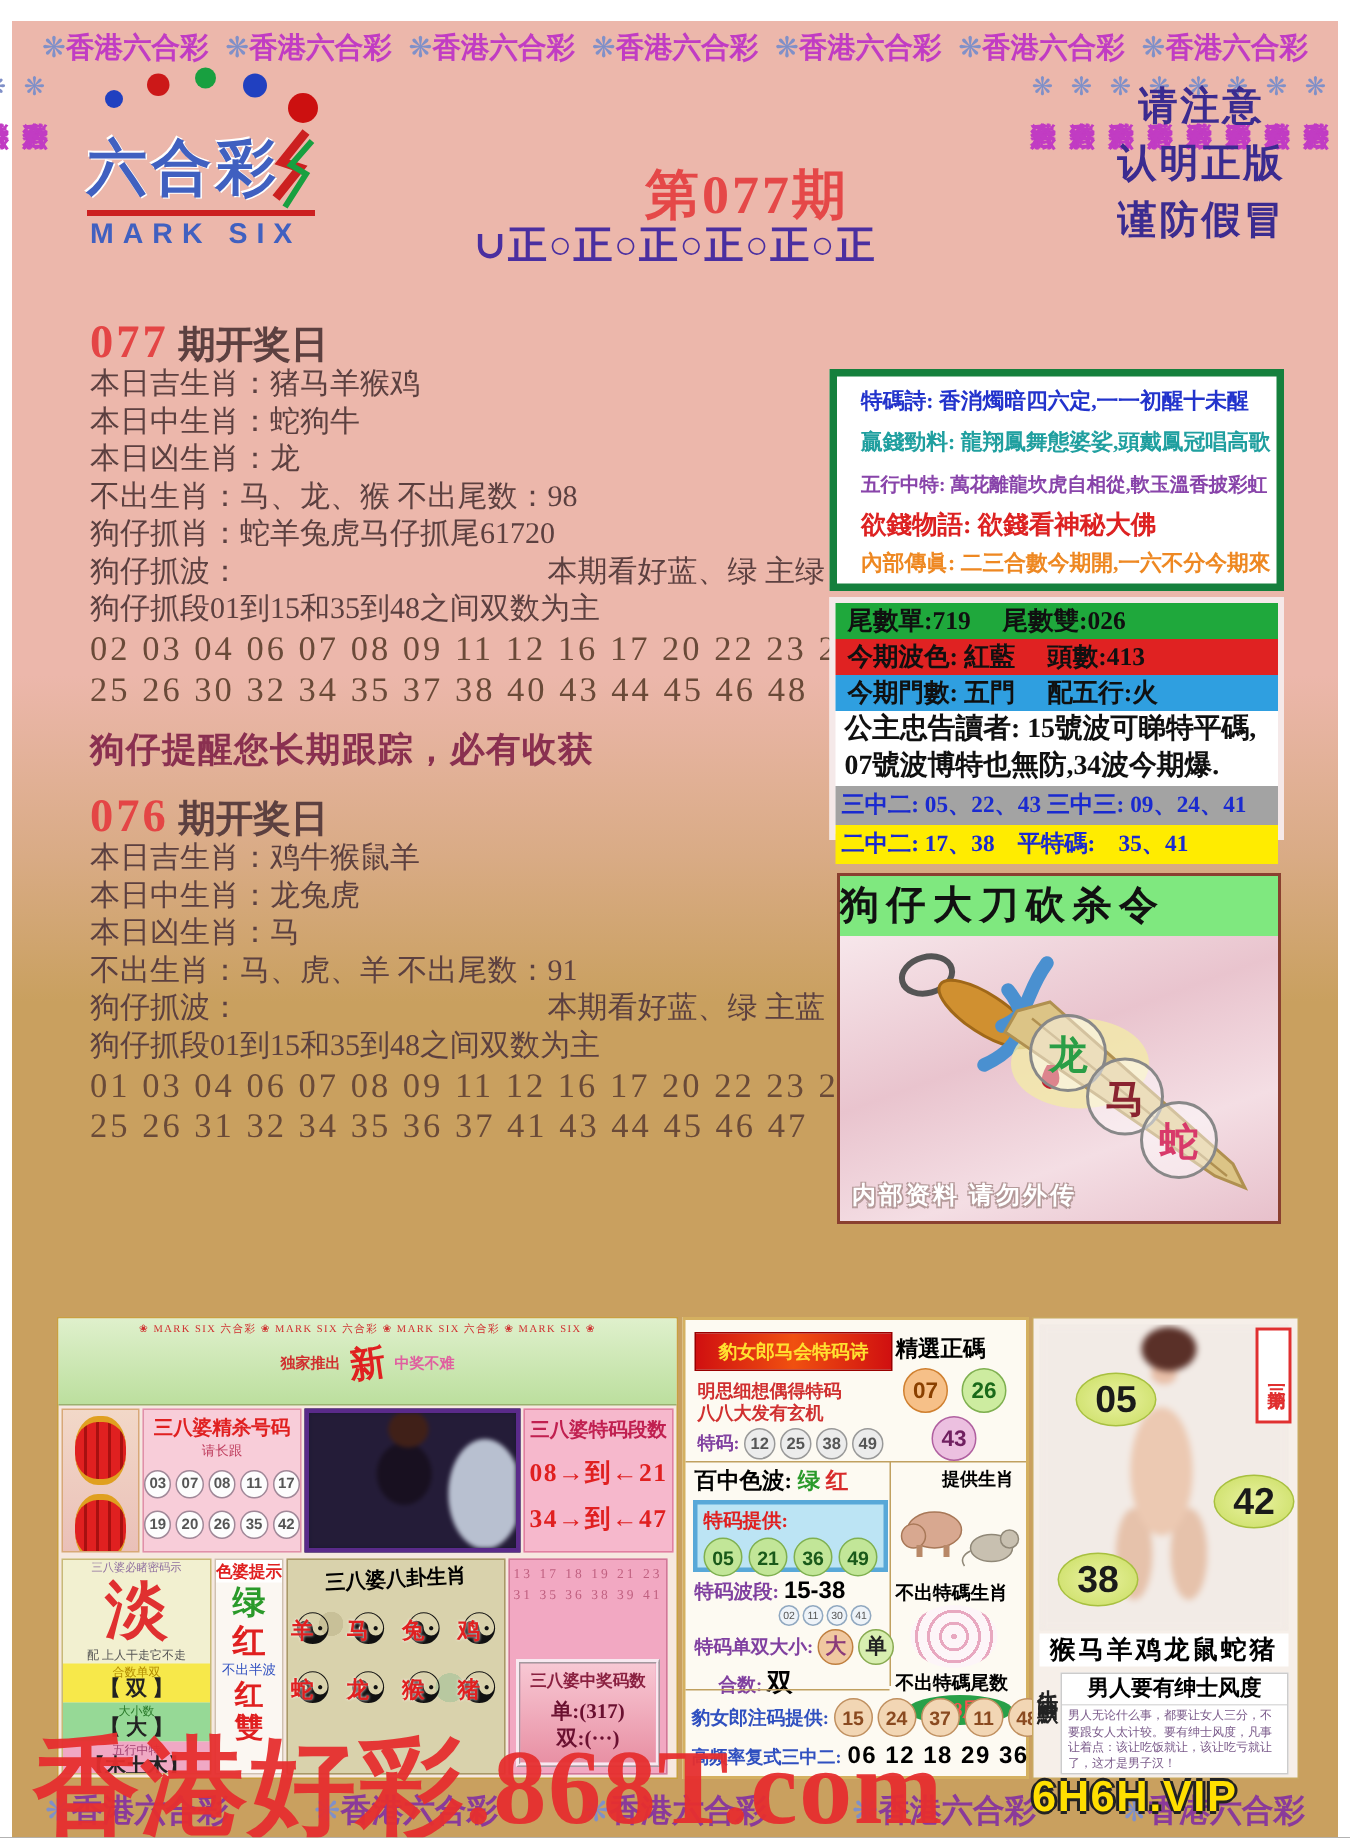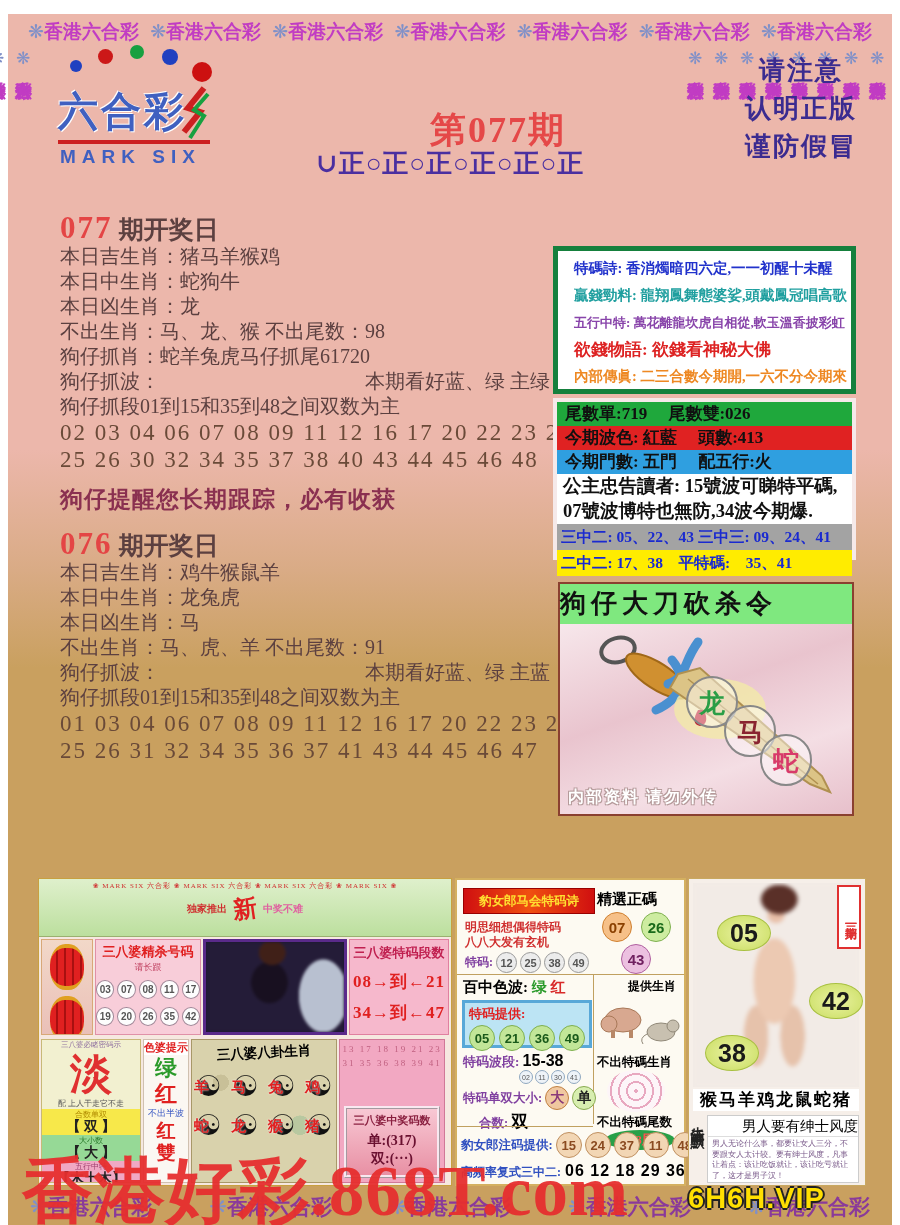--- a/index.html
+++ b/index.html
@@ -118,21 +118,21 @@
       radial-gradient(ellipse 34px 70px at 49% 48%, #ecc9b2 60%, transparent 62%),
       radial-gradient(ellipse 20px 50px at 38% 75%, #e6c2ab 60%, transparent 62%),
       radial-gradient(ellipse 20px 50px at 60% 75%, #e6c2ab 60%, transparent 62%),#f2ebe6;}
   .badge{position:absolute;width:52px;height:34px;border-radius:50%;
          background:radial-gradient(#eaf2a2,#c9dd61);border:1px solid #a8c040;
          display:flex;align-items:center;justify-content:center;
          font-size:25px;font-weight:bold;color:#1a1a1a;font-family:"Liberation Sans",sans-serif;}
   .zodiacline{position:absolute;left:4px;top:210px;width:166px;height:22px;background:#fff;
               font-size:17px;font-weight:bold;text-align:center;line-height:22px;letter-spacing:2px;}
   .artbox{position:absolute;left:18px;top:236px;width:150px;height:66px;background:#fff;border:1px solid #ccc;}
-  .arttitle{font-size:14.5px;font-weight:normal;text-align:right;border-bottom:1px solid #ddd;line-height:20px;}
+  .arttitle{font-size:14.5px;font-weight:bold;text-align:center;border-bottom:1px solid #ddd;line-height:20px;}
   .artbody{font-size:8px;color:#7a5a8a;line-height:10.5px;padding:2px 4px;}
   .rsidebar{position:absolute;left:0px;top:236px;width:17px;height:66px;writing-mode:vertical-rl;
             text-orientation:upright;font-size:14px;font-weight:bold;color:#222;line-height:17px;letter-spacing:3px;}
   .issuetag{position:absolute;right:4px;top:6px;width:20px;height:60px;background:#fff;border:2px solid #e03030;
             writing-mode:vertical-rl;text-orientation:upright;color:#e03030;font-size:12px;font-weight:bold;
             text-align:center;line-height:16px;}
   
   .wm-big{left:22px;top:1144px;font-size:71px;font-weight:bold;color:rgba(230,46,46,.95);
           letter-spacing:1px;white-space:nowrap;z-index:50;}
   .wm-corner{left:688px;top:1182px;font-size:29px;font-weight:900;color:#ffdf00;letter-spacing:1px;z-index:60;

